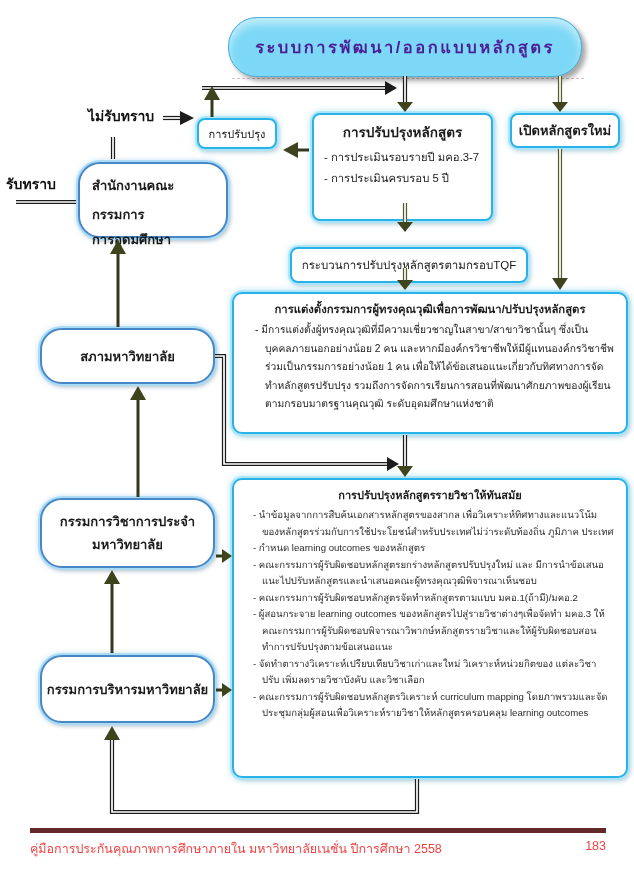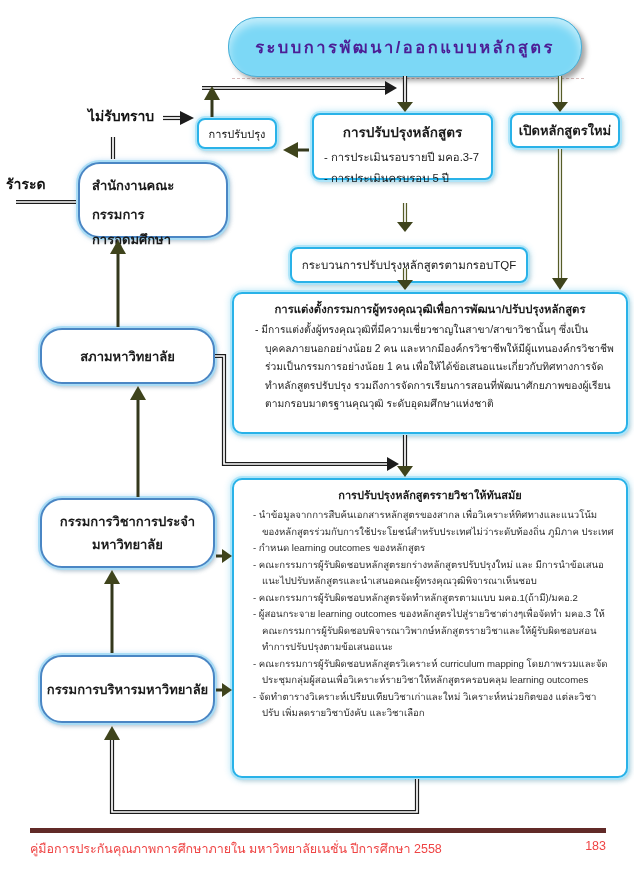--- a/index.html
+++ b/index.html
@@ -45,27 +45,27 @@
 <body>
 
 <div id="canvas">
 
   <div id="stadium" class="center">
     <span>ระบบการพัฒนา/ออกแบบหลักสูตร</span>
   </div>
   <div class="shadow-dotted"></div>
 
   <div class="lbl" style="left:88px;top:105px;">ไม่รับทราบ</div>
-  <div class="lbl" style="left:6px;top:173px;">รัาระด</div>
+  <div class="lbl" style="left:6px;top:173px;">รับทราบ</div>
 
   <div class="box cyan center" style="left:197px;top:118px;width:80px;height:31px;font-size:11px;">
     <span>การปรับปรุง</span>
   </div>
 
-  <div class="box cyan" style="left:312px;top:113px;width:181px;height:67px;padding:6px 10px;">
+  <div class="box cyan" style="left:312px;top:113px;width:181px;height:108px;padding:6px 10px;">
     <div class="bold" style="text-align:center;font-size:13.5px;margin-bottom:4px;">การปรับปรุงหลักสูตร</div>
     <div style="font-size:11.3px;line-height:1.9;">- การประเมินรอบรายปี มคอ.3-7</div>
     <div style="font-size:11.3px;line-height:1.9;">- การประเมินครบรอบ 5 ปี</div>
   </div>
 
   <div class="box cyan center bold" style="left:510px;top:113px;width:110px;height:35px;font-size:13px;">
     <span>เปิดหลักสูตรใหม่</span>
   </div>
 
   <div class="box blue" style="left:78px;top:162px;width:150px;height:76px;padding:8px 0 0 12px;">
@@ -95,22 +95,22 @@
     <span>กรรมการบริหารมหาวิทยาลัย</span>
   </div>
 
   <div class="box cyan" style="left:232px;top:478px;width:396px;height:300px;border-radius:10px;padding:6px 12px;">
     <div class="bold" style="text-align:center;font-size:11px;margin-bottom:3px;">การปรับปรุงหลักสูตรรายวิชาให้ทันสมัย</div>
     <div class="li2">- นำข้อมูลจากการสืบค้นเอกสารหลักสูตรของสากล เพื่อวิเคราะห์ทิศทางและแนวโน้มของหลักสูตรร่วมกับการใช้ประโยชน์สำหรับประเทศไม่ว่าระดับท้องถิ่น ภูมิภาค ประเทศ</div>
     <div class="li2">- กำหนด learning outcomes ของหลักสูตร</div>
     <div class="li2">- คณะกรรมการผู้รับผิดชอบหลักสูตรยกร่างหลักสูตรปรับปรุงใหม่ และ มีการนำข้อเสนอแนะไปปรับหลักสูตรและนำเสนอคณะผู้ทรงคุณวุฒิพิจารณาเห็นชอบ</div>
     <div class="li2">- คณะกรรมการผู้รับผิดชอบหลักสูตรจัดทำหลักสูตรตามแบบ มคอ.1(ถ้ามี)/มคอ.2</div>
     <div class="li2">- ผู้สอนกระจาย learning outcomes ของหลักสูตรไปสู่รายวิชาต่างๆเพื่อจัดทำ มคอ.3 ให้คณะกรรมการผู้รับผิดชอบพิจารณาวิพากษ์หลักสูตรรายวิชาและให้ผู้รับผิดชอบสอนทำการปรับปรุงตามข้อเสนอแนะ</div>
+    <div class="li2">- จัดทำตารางวิเคราะห์เปรียบเทียบวิชาเก่าและใหม่ วิเคราะห์หน่วยกิตของ แต่ละวิชา ปรับ เพิ่มลดรายวิชาบังคับ และวิชาเลือก</div>
     <div class="li2">- คณะกรรมการผู้รับผิดชอบหลักสูตรวิเคราะห์ curriculum mapping โดยภาพรวมและจัดประชุมกลุ่มผู้สอนเพื่อวิเคราะห์รายวิชาให้หลักสูตรครอบคลุม learning outcomes</div>
-    <div class="li2">- จัดทำตารางวิเคราะห์เปรียบเทียบวิชาเก่าและใหม่ วิเคราะห์หน่วยกิตของ แต่ละวิชา ปรับ เพิ่มลดรายวิชาบังคับ และวิชาเลือก</div>
   </div>
 
   <svg id="arrows" width="634" height="869" viewBox="0 0 634 869">
 
     <g>
       <line class="dbl" x1="405" y1="76" x2="405" y2="103"></line>
         <line class="dblw" x1="405" y1="76" x2="405" y2="103"></line>
       <polygon class="hd-o" points="397,102 413,102 405,112"></polygon>
     </g>
 

